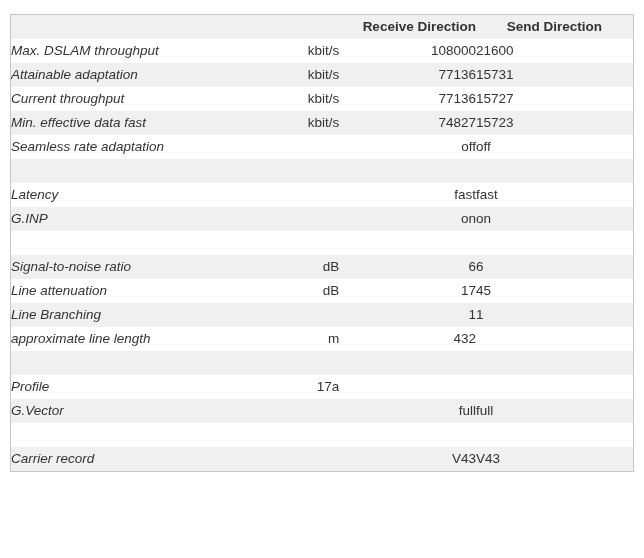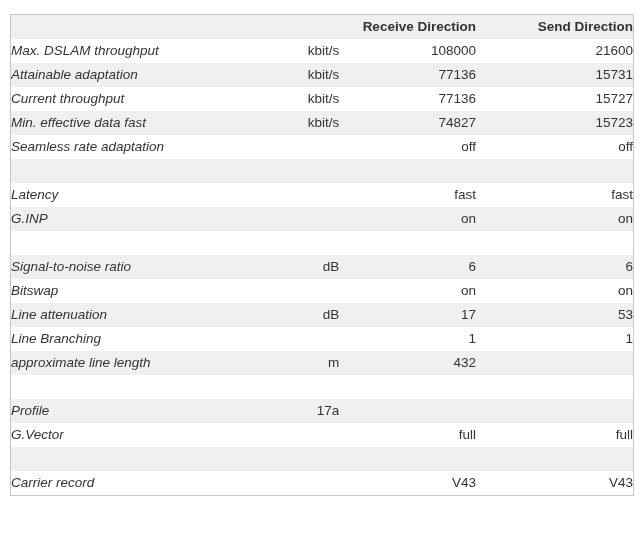--- a/index.html
+++ b/index.html
@@ -42,21 +42,21 @@
     height: 24px;
     line-height: 24px;
     white-space: nowrap;
     overflow: hidden;
     font-weight: normal;
     vertical-align: middle;
   }
   .col-label   { width: 222px; text-align: left;  padding-left: 7px; font-style: italic; }
   .col-unit    { width: 100px; text-align: right; }
   .col-receive { width: 134px; text-align: right; padding-right: 7px; }
-  .col-send    { width: 154px; text-align: right; padding-right: 6px; }
+  .col-send    { width: 154px; padding-right: 6px; }
   table.dsl-table thead th {
     font-weight: 700;
     color: #333333;
   }
 </style>
 </head>
 <body>
 
 <div class="page">
   <table class="dsl-table">
@@ -123,30 +123,24 @@
           <td class="col-receive"></td>
           <td class="col-send"></td>
         </tr>
         <tr>
           <td class="col-label">Signal-to-noise ratio</td>
           <td class="col-unit">dB</td>
           <td class="col-receive">6</td>
           <td class="col-send">6</td>
         </tr>
         <tr>
-          <td class="col-label">Bitswap</td>
-          <td class="col-unit"></td>
-          <td class="col-receive">on</td>
-          <td class="col-send">on</td>
-        </tr>
-        <tr>
           <td class="col-label">Line attenuation</td>
           <td class="col-unit">dB</td>
           <td class="col-receive">17</td>
-          <td class="col-send">53</td>
+          <td class="col-send">45</td>
         </tr>
         <tr>
           <td class="col-label">Line Branching</td>
           <td class="col-unit"></td>
           <td class="col-receive">1</td>
           <td class="col-send">1</td>
         </tr>
         <tr>
           <td class="col-label">approximate line length</td>
           <td class="col-unit">m</td>

